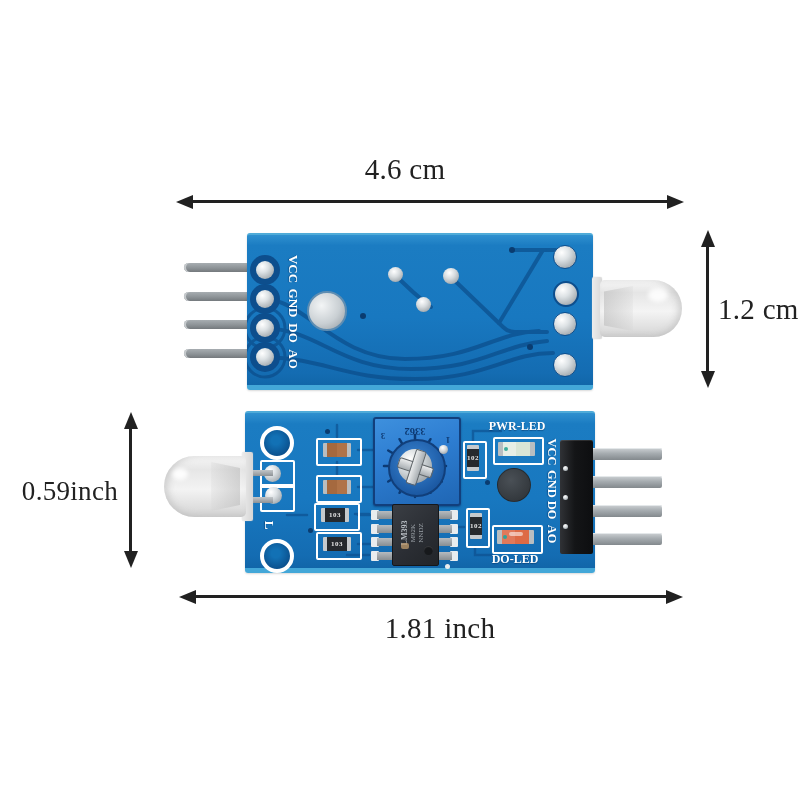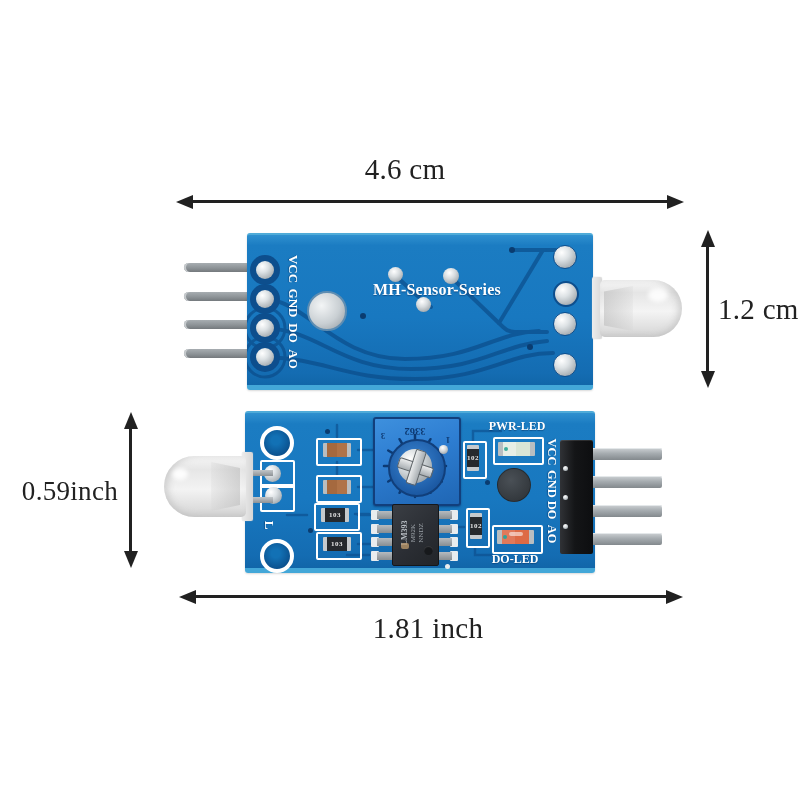--- a/index.html
+++ b/index.html
@@ -70,21 +70,21 @@
   </div>
 
   <div>
     <div class="dim-label" style="left:16px;top:476px;width:102px;text-align:right;font-size:27px;">0.59inch</div>
     <div class="dline" style="left:129px;top:424px;width:3px;height:134px;"></div>
     <div class="ah ah-u" style="left:123.5px;top:412px;"></div>
     <div class="ah ah-d" style="left:123.5px;top:551px;"></div>
   </div>
 
   <div>
-    <div class="dim-label" style="left:323px;top:612px;width:210px;text-align:center;">1.81 inch</div>
+    <div class="dim-label" style="left:335px;top:612px;width:210px;text-align:center;">1.81 inch</div>
     <div class="dline" style="left:191px;top:595px;width:484px;height:3px;"></div>
     <div class="ah ah-l" style="left:179px;top:589.5px;"></div>
     <div class="ah ah-r" style="left:666px;top:589.5px;"></div>
   </div>
 
   <div class="dippin" style="left:184px;top:263px;width:67px;"></div>
   <div class="dippin" style="left:184px;top:292px;width:67px;"></div>
   <div class="dippin" style="left:184px;top:320px;width:67px;"></div>
   <div class="dippin" style="left:184px;top:349px;width:67px;"></div>
 
@@ -116,21 +116,20 @@
     <span class="rot sk" style="left:46px;top:34px;font-size:13px;">VCC</span>
     <span class="rot sk" style="left:46px;top:68px;font-size:13px;">GND</span>
     <span class="rot sk" style="left:46px;top:98px;font-size:13px;">DO</span>
     <span class="rot sk" style="left:46px;top:124px;font-size:13px;">AO</span>
 
     <div class="abs" style="left:60px;top:56px;width:36px;height:36px;border-radius:50%;border:2px solid #56a；"></div>
     <div class="abs" style="left:60px;top:56px;width:36px;height:36px;border-radius:50%;
          background:radial-gradient(circle at 35% 35%,#f3f5f6 0%,#c9cfd3 55%,#9199a0 100%);
          border:2px solid #5e8db2;"></div>
 
-    <div class="sk" style="position:absolute;left:95px;top:46px;width:190px;text-align:center;font-size:16px;letter-spacing:.2px;">MH-Sensor-Series</div>
 
     <div class="joint" style="left:141px;top:32px;width:15px;height:15px;"></div>
     <div class="joint" style="left:196px;top:33px;width:16px;height:16px;"></div>
     <div class="joint" style="left:169px;top:62px;width:15px;height:15px;"></div>
     <div class="via" style="left:262px;top:12px;width:6px;height:6px;"></div>
     <div class="via" style="left:113px;top:78px;width:6px;height:6px;"></div>
     <div class="via" style="left:280px;top:109px;width:6px;height:6px;"></div>
 
     <div class="pad-ag" style="left:306px;top:10px;width:22px;height:22px;border:1px solid #0d4e8d;"></div>
     <div class="pad-ag" style="left:306px;top:46px;width:22px;height:22px;border:2px solid #0d4e8d;"></div>

